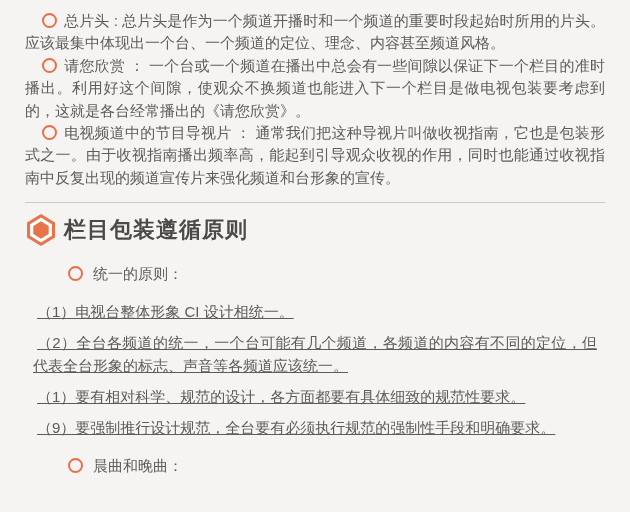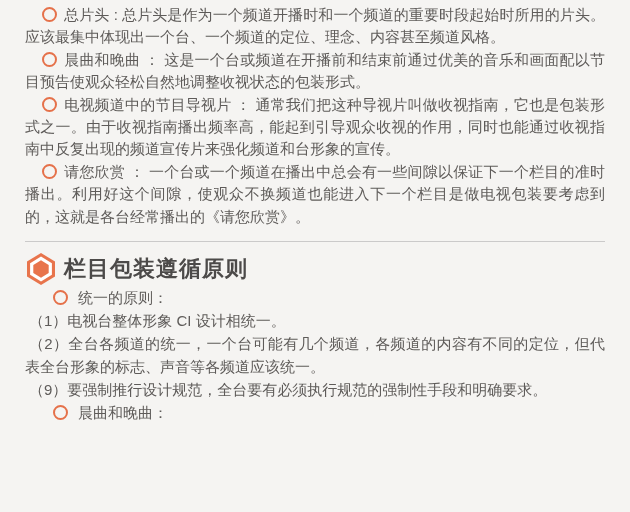--- a/index.html
+++ b/index.html
@@ -5,21 +5,21 @@
   html, body { margin: 0; padding: 0; }
   body {
     width: 630px;
     height: 512px;
     overflow: hidden;
     background: #f5f4f2;
     font-family: "Liberation Sans", "DejaVu Sans", sans-serif;
     color: #5e5b59;
   }
   .content {
-    padding: 4px 25px 0 25px;
+    padding: 10px 25px 0 25px;
     font-size: 15px;
     line-height: 22.4px;
     border-radius: 29px;
   }
   
   .para {
     margin: 0;
     text-align: justify;
     text-indent: 17px;
   }
@@ -49,57 +49,58 @@
   .heading-title {
     font-size: 22px;
     font-weight: bold;
     color: #4c4a49;
     letter-spacing: 1px;
     line-height: 34px;
   }
   
   .sec2 { line-height: 23px; }
   .sub {
-    margin: 0;
+    margin: 15px;
     text-indent: 28px;
   }
   .sub .ring { margin-right: 10px; }
   .num {
-    margin: 0;
+    margin: 8px;
     text-indent: 4px;
     text-align: justify;
+    text-decoration: underline;
   }
 </style>
 </head>
 <body>
 
 <div class="content">
 
   <div>
     <p class="para"><span class="ring"></span><span>总片头 : 总片头是作为一个频道开播时和一个频道的重要时段起始时所用的片头。应该最集中体现出一个台、一个频道的定位、理念、内容甚至频道风格。</span></p>
-    <p class="para"><span class="ring"></span><span>晨曲和晚曲 ： 这是一个台或频道在开播前和结束前通过优美的音乐和画面配以节目预告使观众轻松自然地调整收视状态的包装形式。</span></p>
+    <p class="para"><span class="ring"></span><span>请您欣赏 ： 一个台或一个频道在播出中总会有一些间隙以保证下一个栏目的准时播出。利用好这个间隙，使观众不换频道也能进入下一个栏目是做电视包装要考虑到的，这就是各台经常播出的《请您欣赏》。</span></p>
     <p class="para"><span class="ring"></span><span>电视频道中的节目导视片 ： 通常我们把这种导视片叫做收视指南，它也是包装形式之一。由于收视指南播出频率高，能起到引导观众收视的作用，同时也能通过收视指南中反复出现的频道宣传片来强化频道和台形象的宣传。</span></p>
-    <p class="para"><span class="ring"></span><span>请您欣赏 ： 一个台或一个频道在播出中总会有一些间隙以保证下一个栏目的准时播出。利用好这个间隙，使观众不换频道也能进入下一个栏目是做电视包装要考虑到的，这就是各台经常播出的《请您欣赏》。</span></p>
   </div>
 
   <hr class="divider">
 
   <div class="sec2">
 
     <div class="heading-row">
       <span class="hex-icon">
         <svg width="34" height="34" viewBox="0 0 34 34" aria-hidden="true">
           <polygon points="17,1 31,9.5 31,24.5 17,33 3,24.5 3,9.5" fill="#e8744c"></polygon>
           <polygon points="17,4.5 27.9,11.15 27.9,22.85 17,29.5 6.1,22.85 6.1,11.15" fill="#ffffff"></polygon>
           <polygon points="17,8.2 24.7,12.9 24.7,21.1 17,25.8 9.3,21.1 9.3,12.9" fill="#e8744c"></polygon>
         </svg>
       </span>
       <span class="heading-title">栏目包装遵循原则</span>
     </div>
 
     <p class="sub"><span class="ring"></span><span>统一的原则：</span></p>
     <p class="num">（1）电视台整体形象 CI 设计相统一。</p>
     <p class="num">（2）全台各频道的统一，一个台可能有几个频道，各频道的内容有不同的定位，但代表全台形象的标志、声音等各频道应该统一。</p>
+    <p class="num">（1）要有相对科学、规范的设计，各方面都要有具体细致的规范性要求。</p>
     <p class="num">（9）要强制推行设计规范，全台要有必须执行规范的强制性手段和明确要求。</p>
     <p class="sub"><span class="ring"></span><span>晨曲和晚曲：</span></p>
 
   </div>
 </div>
 
 </body></html>

